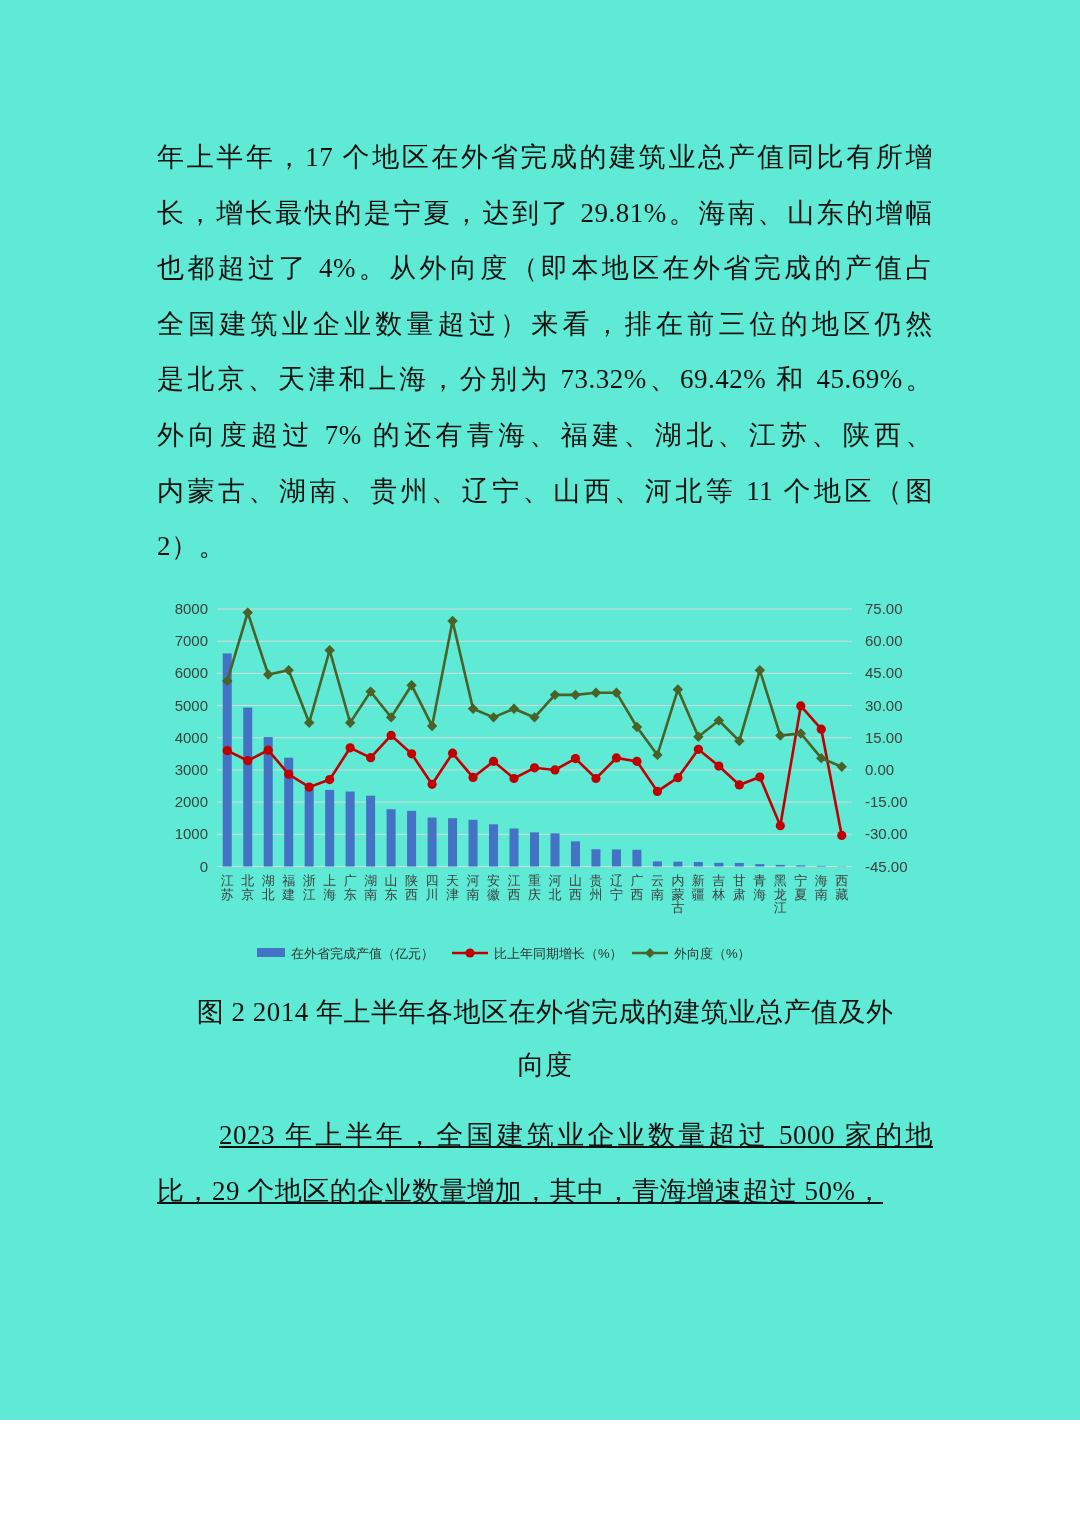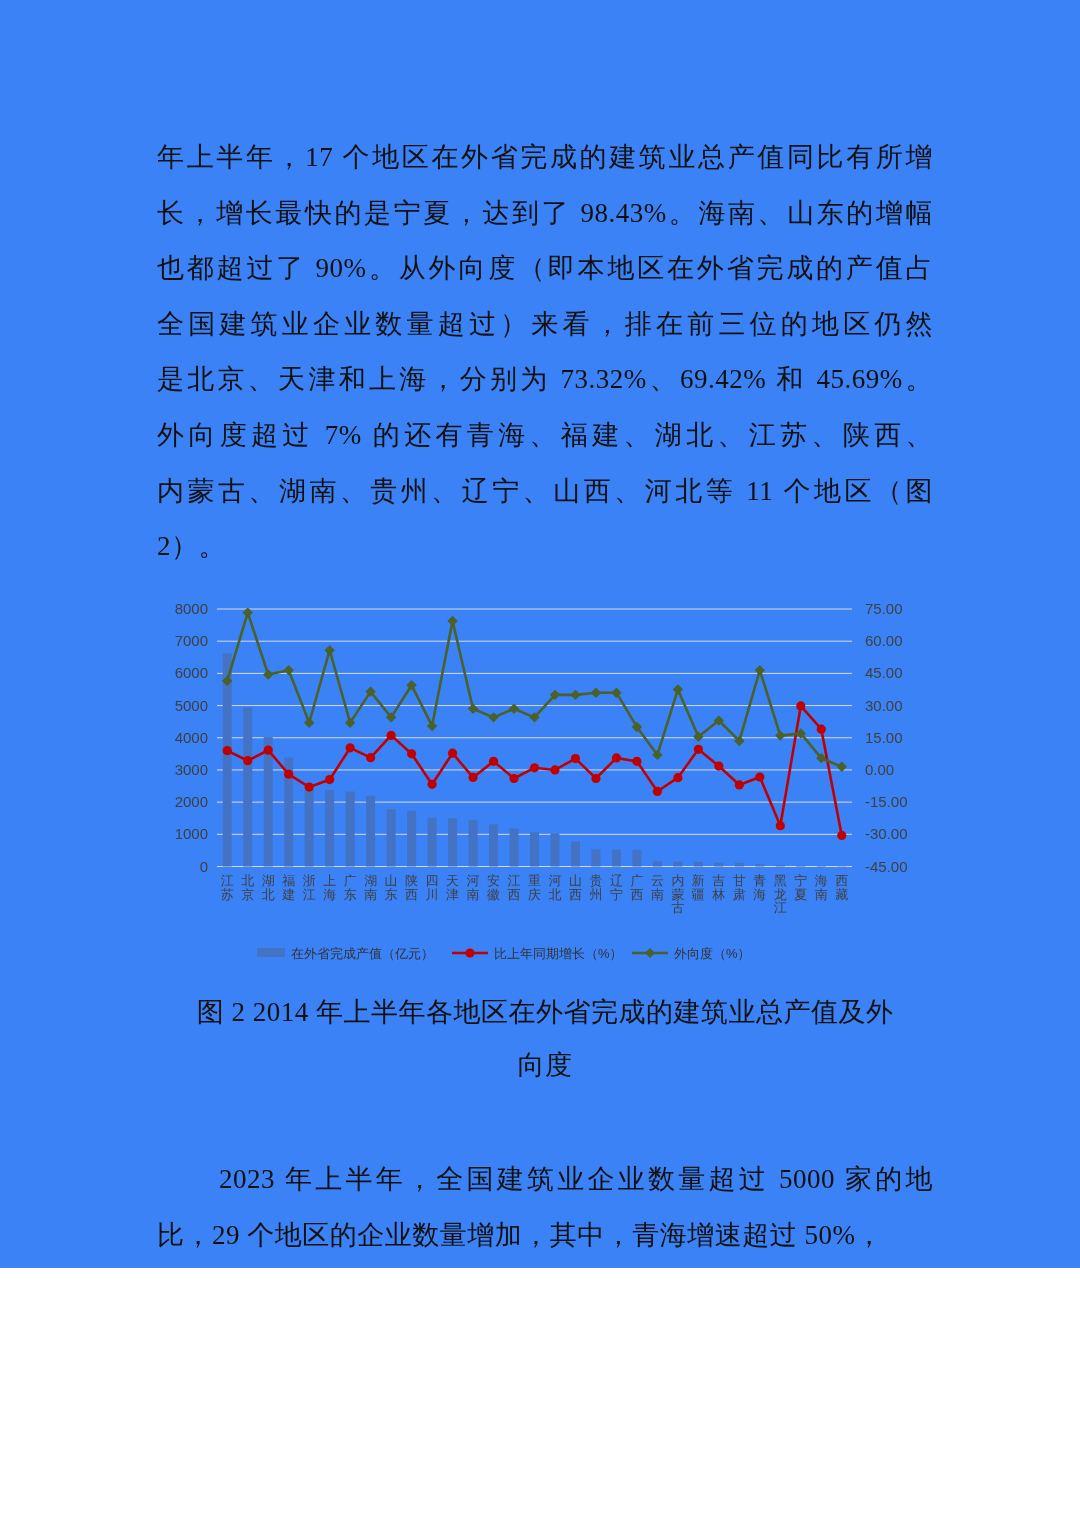--- a/index.html
+++ b/index.html
@@ -1,20 +1,20 @@
 <!DOCTYPE html>
 <html><head>
 <meta charset="utf-8">
 <style>
   html,body{margin:0;padding:0;background:#ffffff;}
   .page{
     position:relative;
     width:1080px;
-    height:1268px;
-    background:#3b82f6;
+    height:1420px;
+    background:#5eead4;
     overflow:hidden;
     font-family:"Liberation Serif","DejaVu Serif",serif;
     color:#111111;
   }
   .textcol{position:absolute;left:157px;width:776px;}
   .para .bline{
     font-size:27px;
     line-height:55.6px;
     text-align:justify;
     text-align-last:justify;
@@ -41,22 +41,22 @@
   svg .xl{font-size:13px;fill:#404040;}
   svg .lg{font-size:13px;fill:#333333;}
 </style>
 </head>
 <body>
 
 <div class="page">
 
   <div id="para1" class="textcol para" style="top:130px;">
     <div class="bline">年上半年，17 个地区在外省完成的建筑业总产值同比有所增</div>
-    <div class="bline">长，增长最快的是宁夏，达到了 98.43%。海南、山东的增幅</div>
-    <div class="bline">也都超过了 90%。从外向度（即本地区在外省完成的产值占</div>
+    <div class="bline">长，增长最快的是宁夏，达到了 29.81%。海南、山东的增幅</div>
+    <div class="bline">也都超过了 4%。从外向度（即本地区在外省完成的产值占</div>
     <div class="bline">全国建筑业企业数量超过）来看，排在前三位的地区仍然</div>
     <div class="bline">是北京、天津和上海，分别为 73.32%、69.42% 和 45.69%。</div>
     <div class="bline">外向度超过 7% 的还有青海、福建、湖北、江苏、陕西、</div>
     <div class="bline">内蒙古、湖南、贵州、辽宁、山西、河北等 11 个地区（图</div>
     <div class="bline endline">2）。</div>
   </div>
 
   <div class="chartbox">
     <svg id="chart-svg" width="800" height="385" viewBox="0 0 800 385">
         <g>
@@ -238,18 +238,18 @@
         </g>
       </svg>
   </div>
 
   <div class="caption">
     <div>图 2 2014 年上半年各地区在外省完成的建筑业总产值及外</div>
     <div>向度</div>
   </div>
 
 
-  <div id="para2" class="textcol para" style="top:1152px;">
+  <div id="para2" class="textcol para" style="top:1108px;text-decoration:underline;">
     <div class="bline first">2023 年上半年，全国建筑业企业数量超过 5000 家的地</div>
     <div class="bline endline">比，29 个地区的企业数量增加，其中，青海增速超过 50%，</div>
   </div>
 
 </div>
 
 </body></html>

